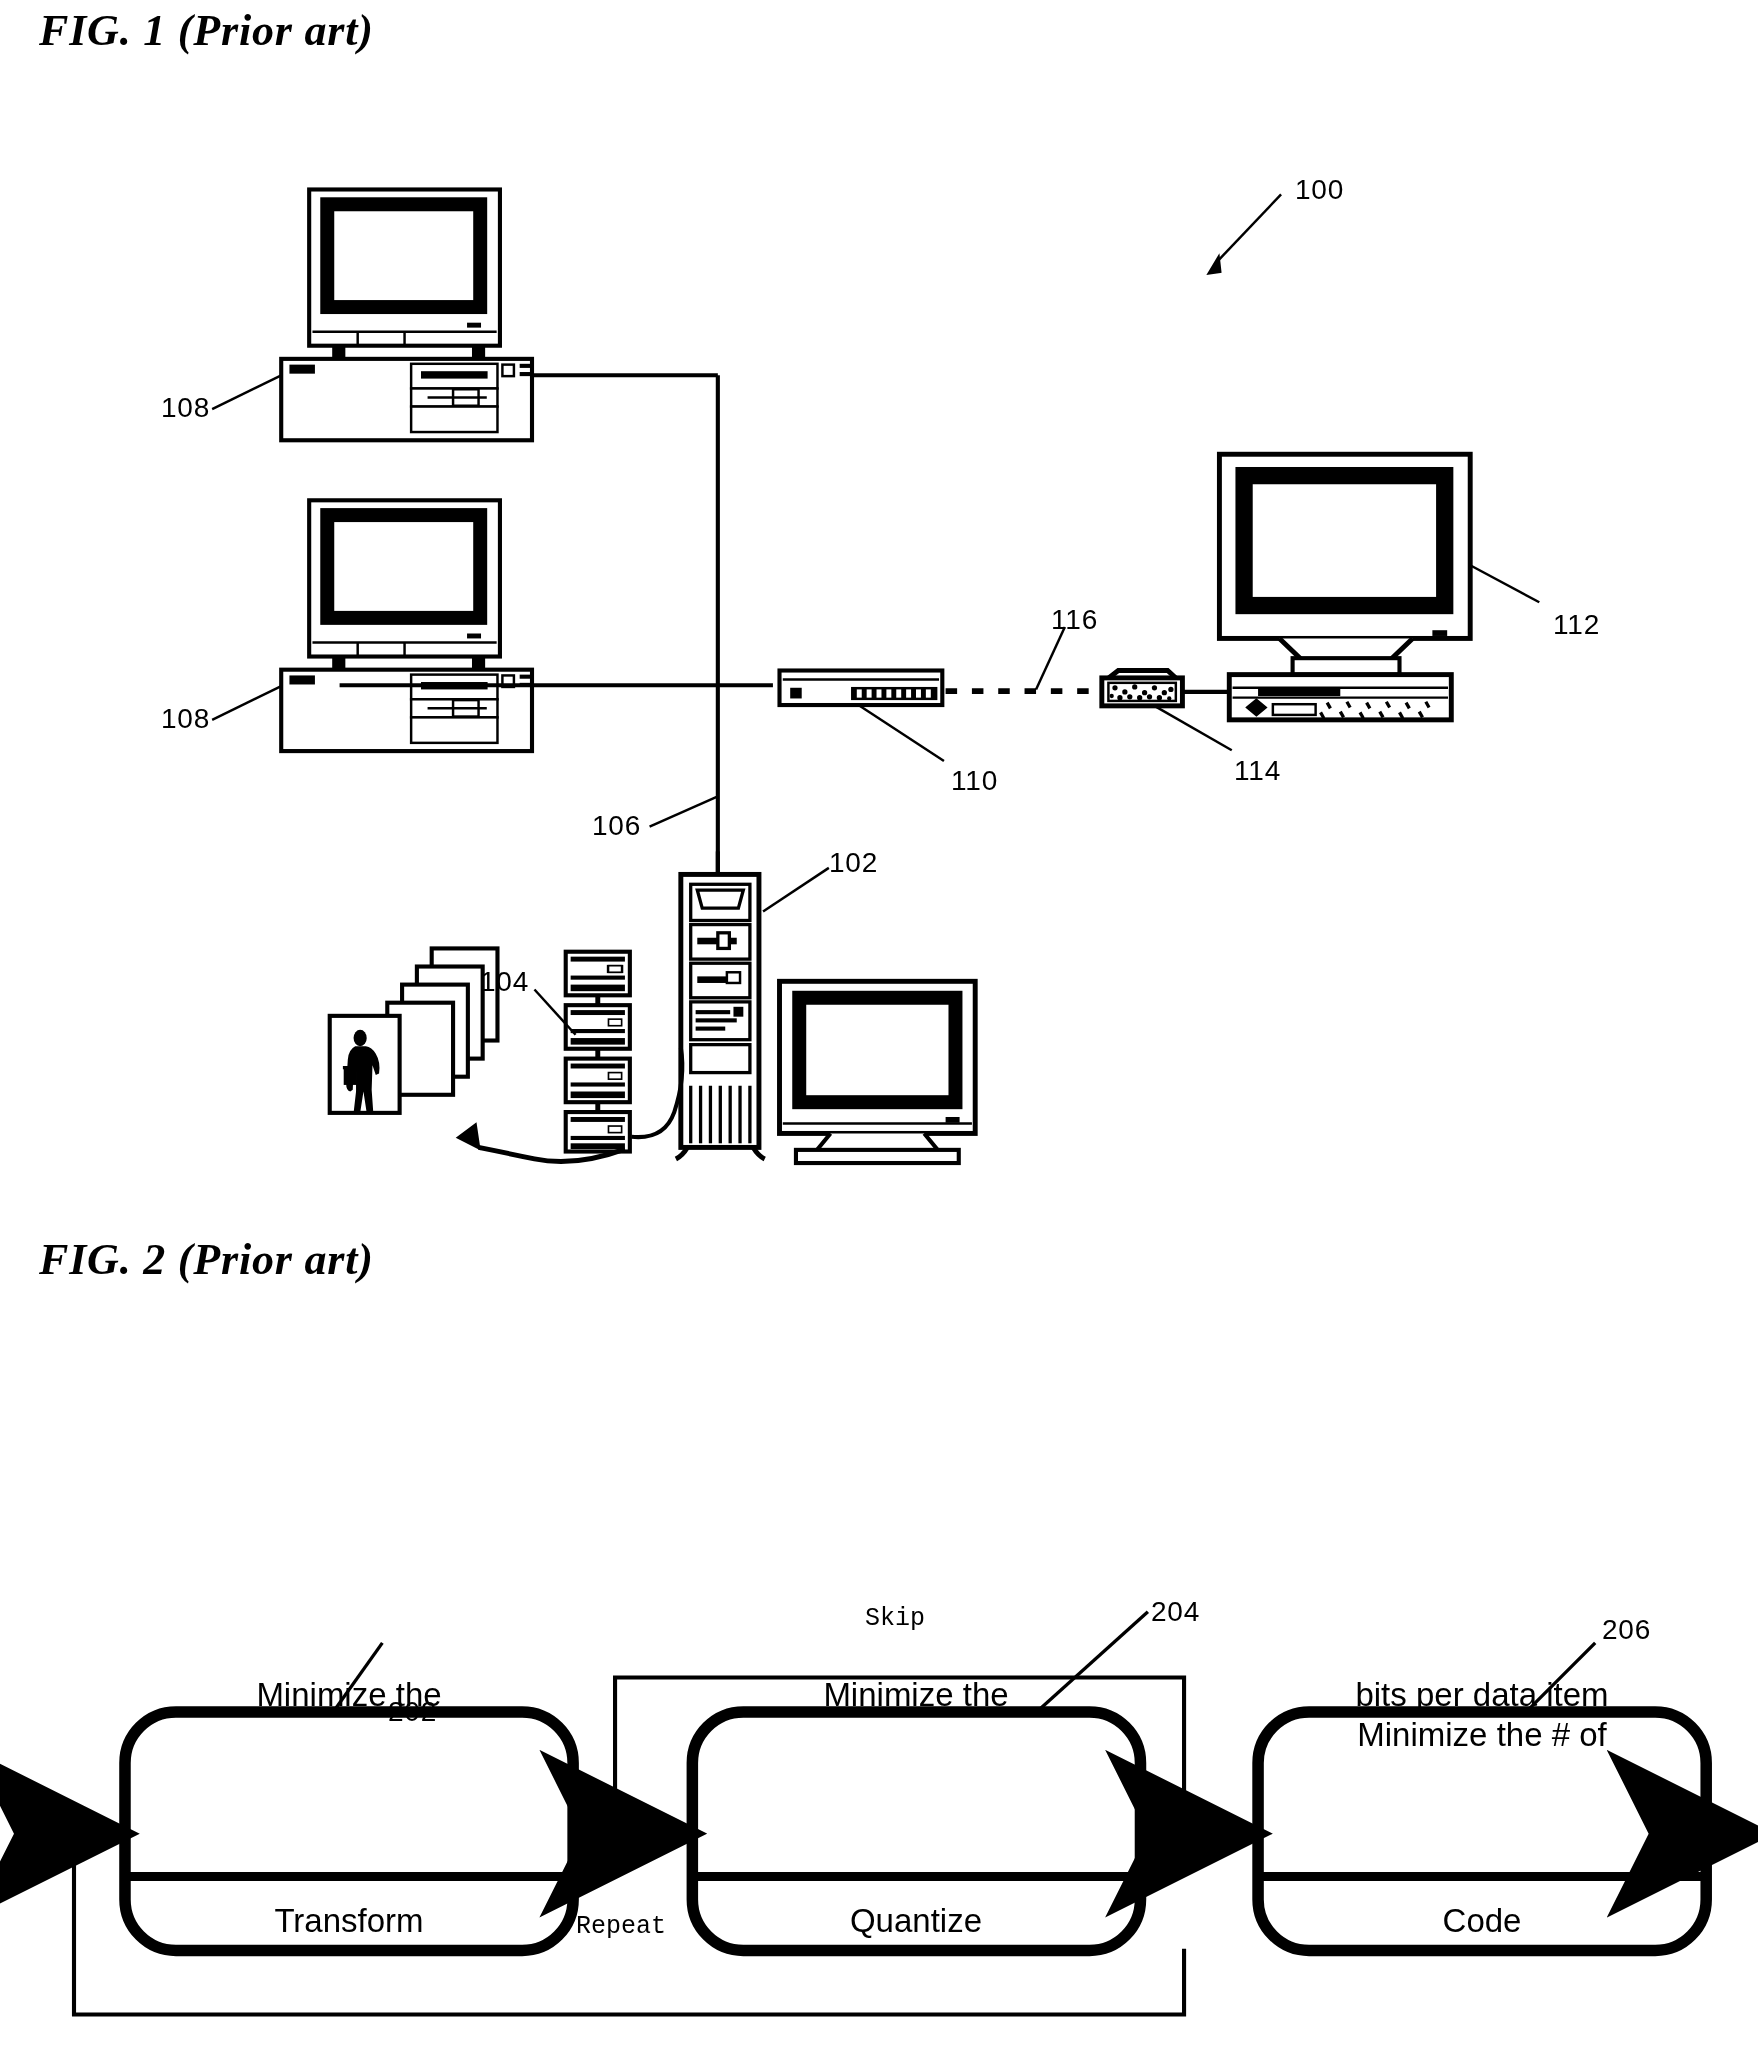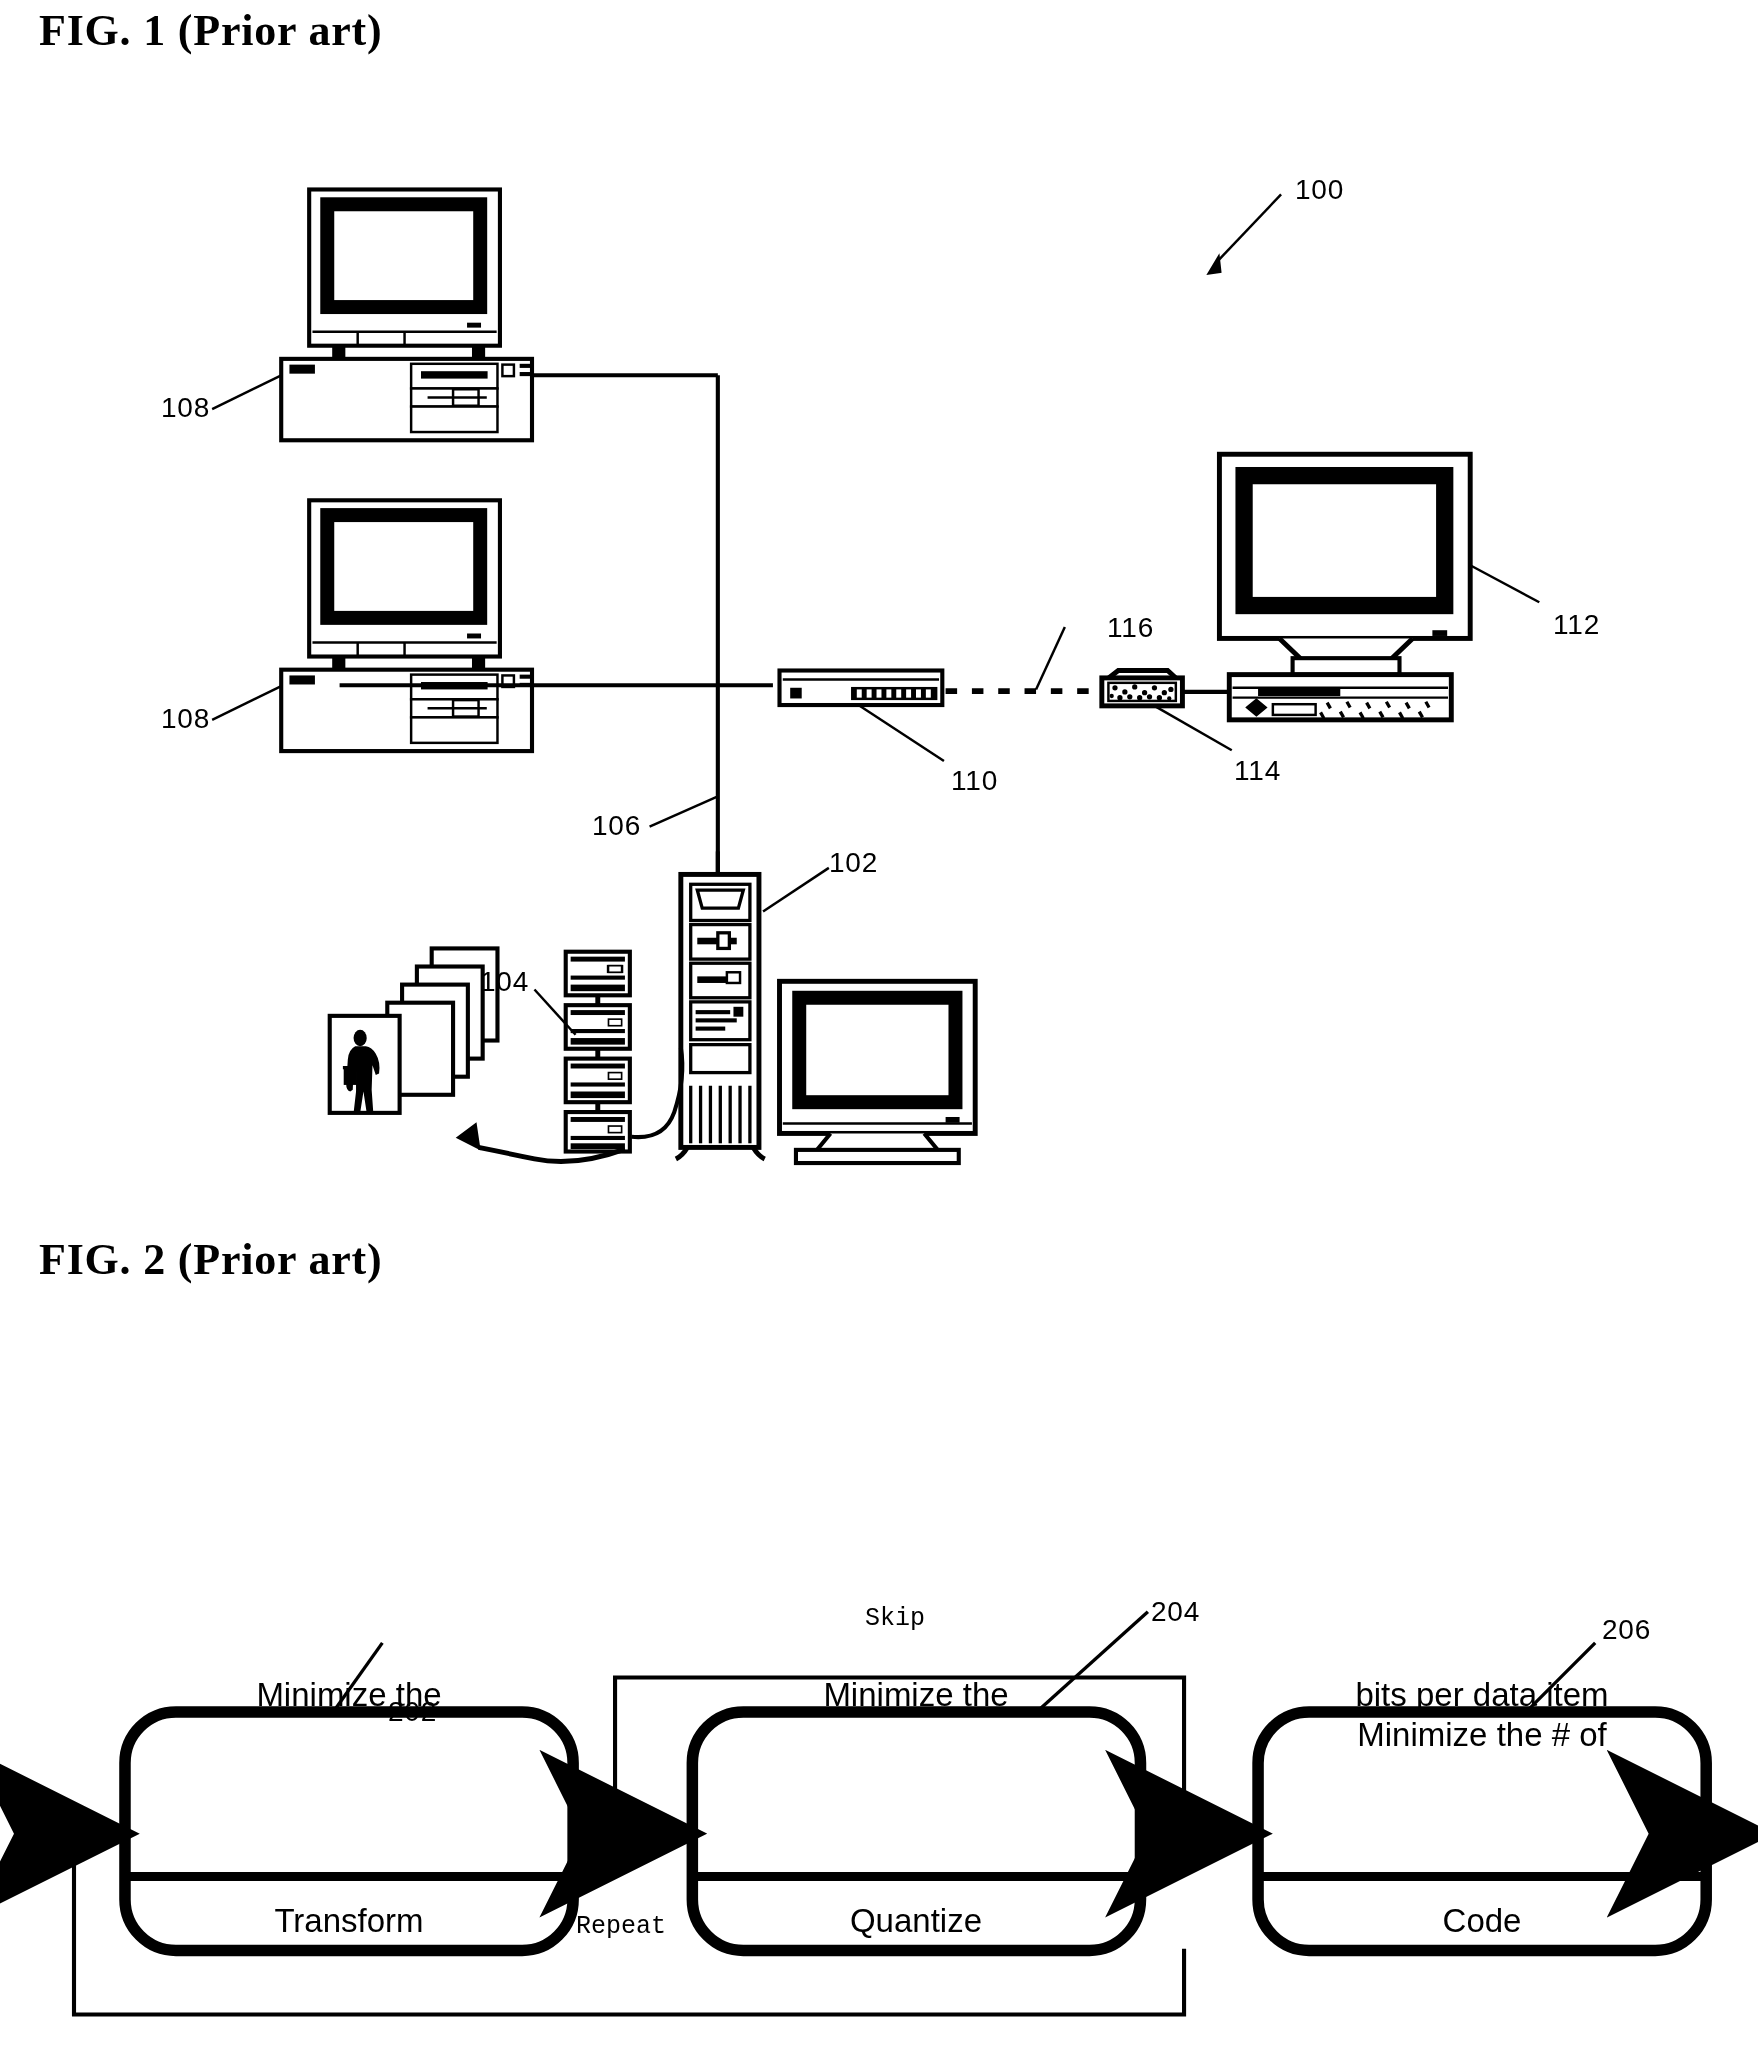--- a/index.html
+++ b/index.html
@@ -1,20 +1,21 @@
 <!DOCTYPE html>
 <html style="font-size:13px"><head>
 <meta charset="utf-8">
 <style>
   html,body{margin:0;padding:0;background:#ffffff;}
   body{width:1758px;height:2066px;position:relative;overflow:hidden;
        font-family:"Liberation Sans", sans-serif;color:#000;}
   .fig-title{
     position:absolute;
     font-family:"Liberation Serif", serif;
+    font-style:italic;
     font-weight:700;
     font-size:44px;
     letter-spacing:0.8px;
     white-space:nowrap;
     text-align:center;
   }
   .ref{
     position:absolute;
     font-family:"Liberation Sans", sans-serif;
     font-size:28px;
@@ -331,21 +332,21 @@
       <path d="M 760 1397 q -60 22 -110 12 q -38 -8 -68 -14" stroke-width="6"></path>
       <polygon points="582,1395 558,1383 578,1368" fill="#000" stroke="#000" stroke-width="4"></polygon>
     </g>
   </g>
 </svg>
 
 <div class="ref" style="left:1295px; top:174px;">100</div>
 <div class="ref" style="left:161px; top:392px;">108</div>
 <div class="ref" style="left:161px; top:703px;">108</div>
 <div class="ref" style="left:1553px; top:609px;text-align:center;">112</div>
-<div class="ref" style="left:1107px; top:604px;margin-top:8px;">116</div>
+<div class="ref" style="left:1051px; top:604px;">116</div>
 <div class="ref" style="left:951px; top:765px;">110</div>
 <div class="ref" style="left:1234px; top:755px;">114</div>
 <div class="ref" style="left:592px; top:810px;">106</div>
 <div class="ref" style="left:829px; top:847px;">102</div>
 <div class="ref" style="left:480px; top:966px;">104</div>
 
 <div class="fig-title" style="left:39px; top:1234px;">FIG. 2 (Prior art)</div>
 
 <svg width="1758" height="510" style="left:0;top:1554px;" viewBox="0 0 2138 620">
   <defs>

